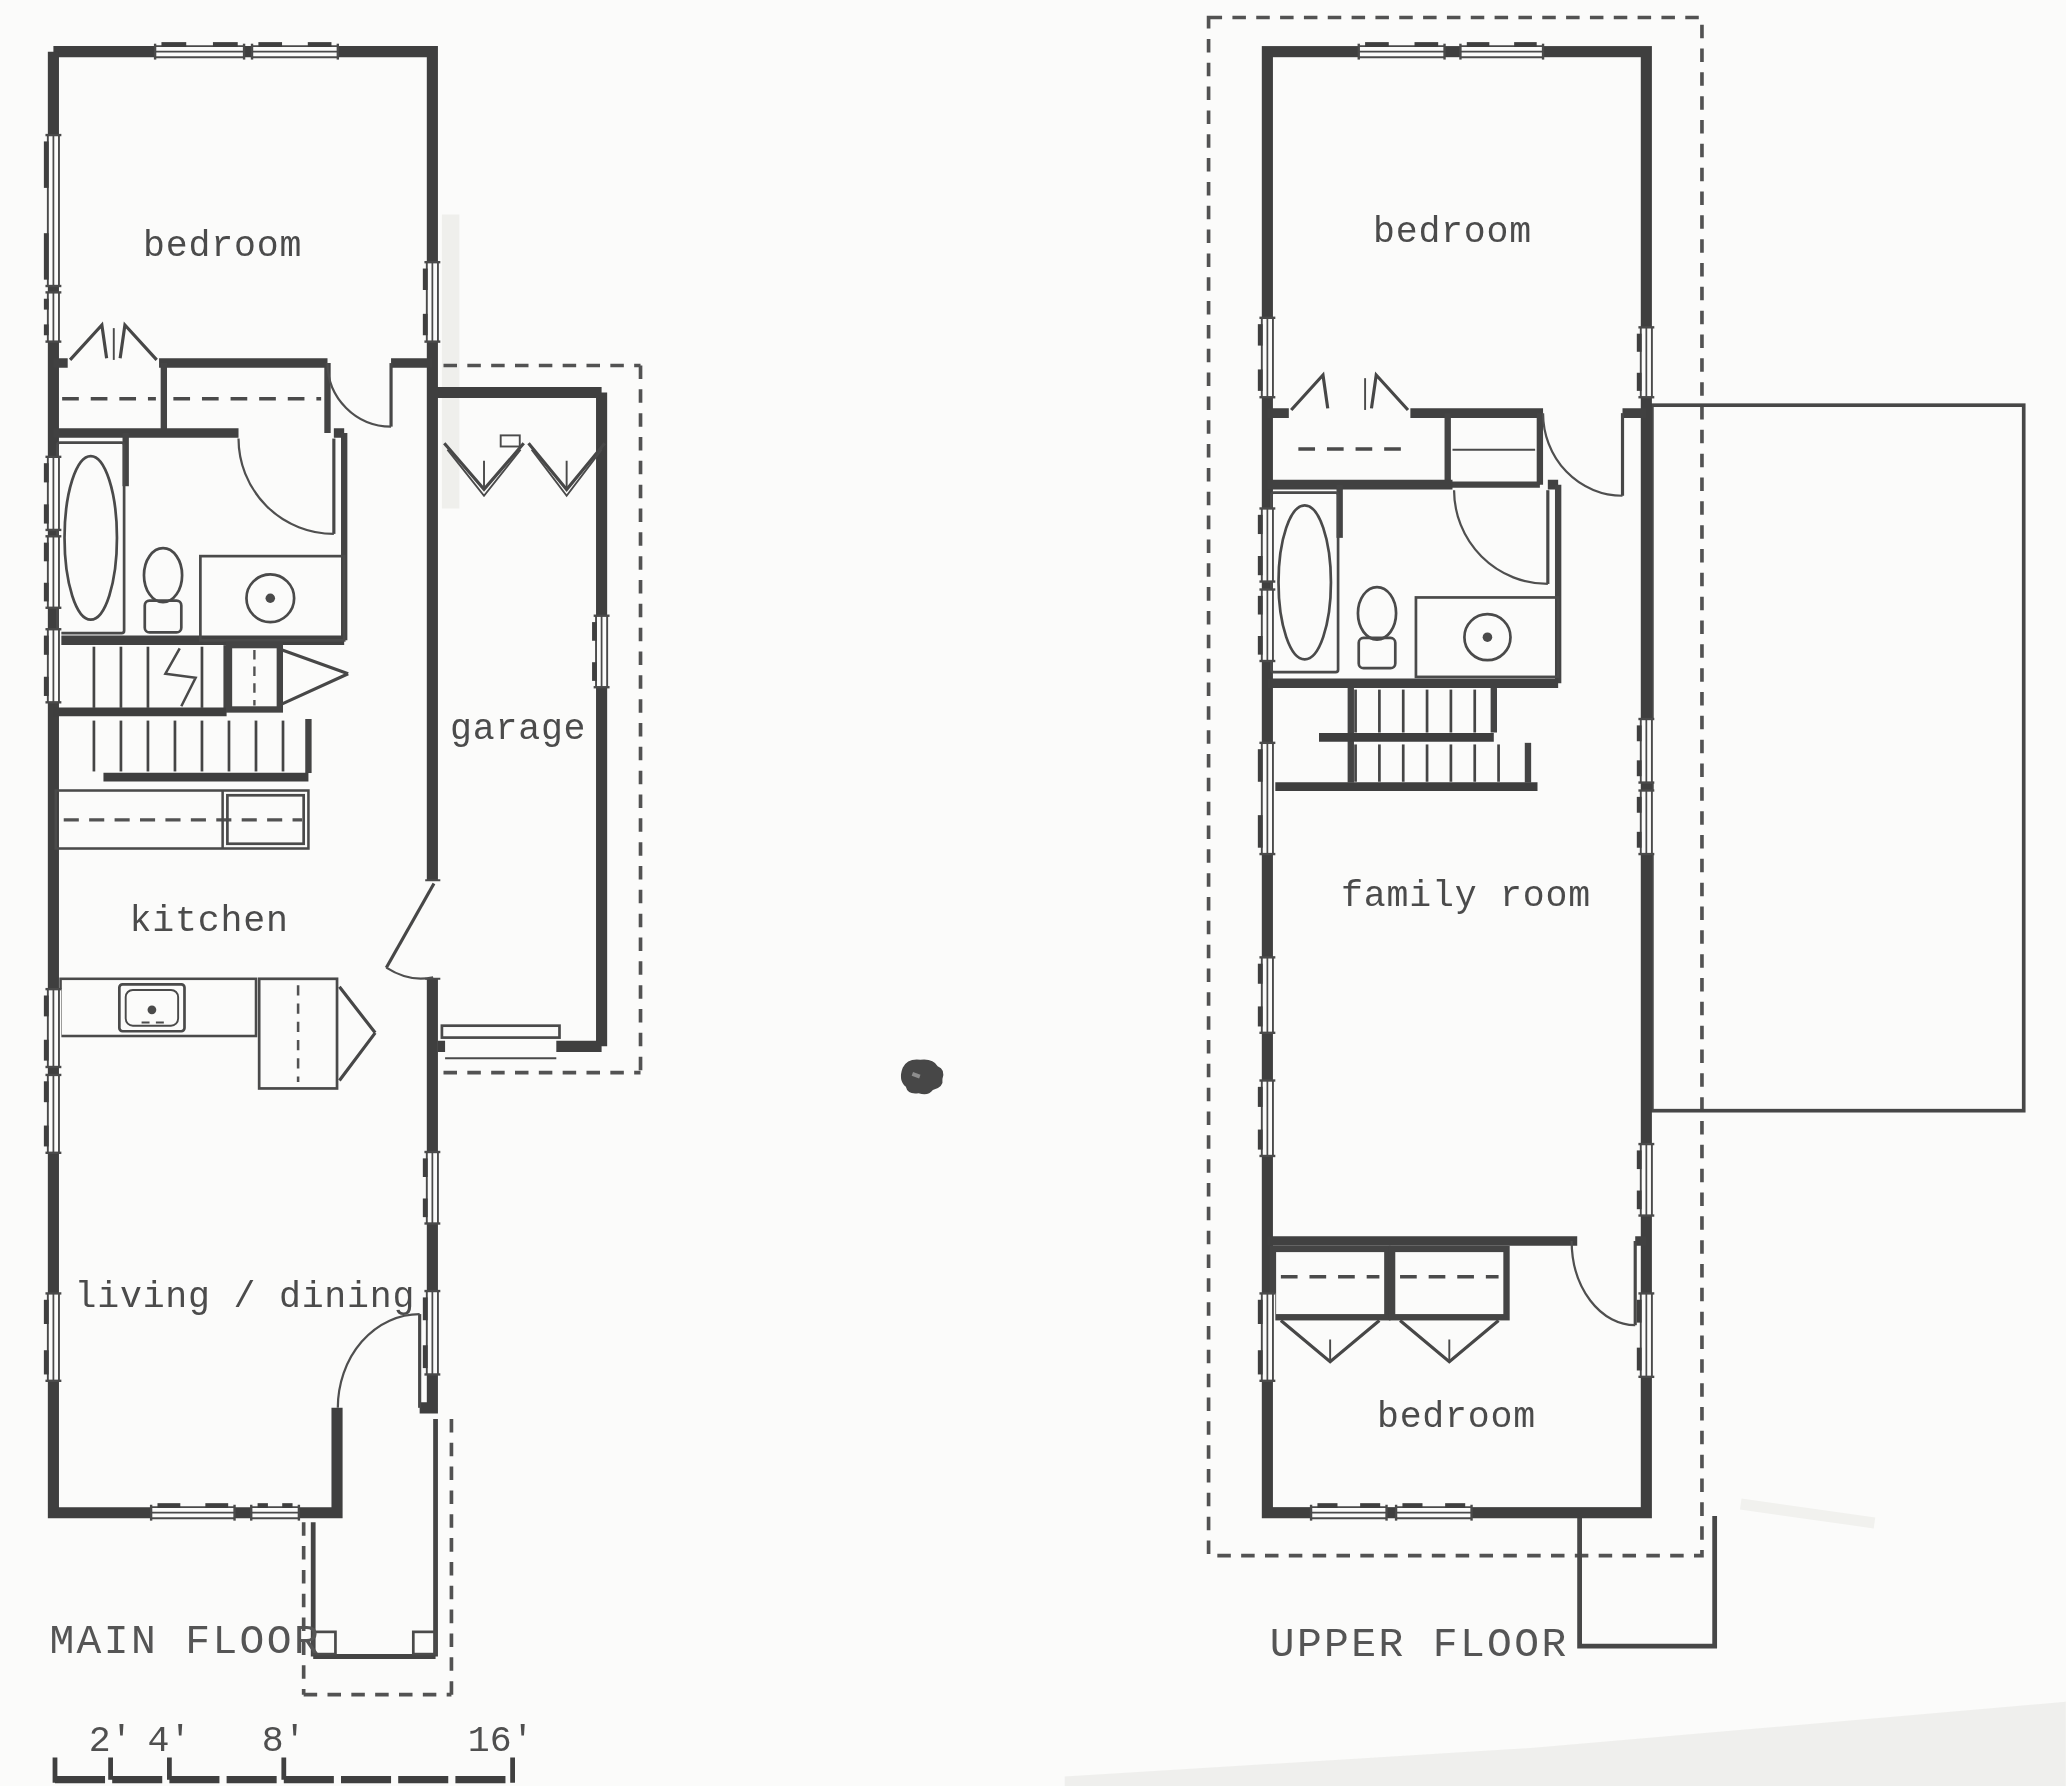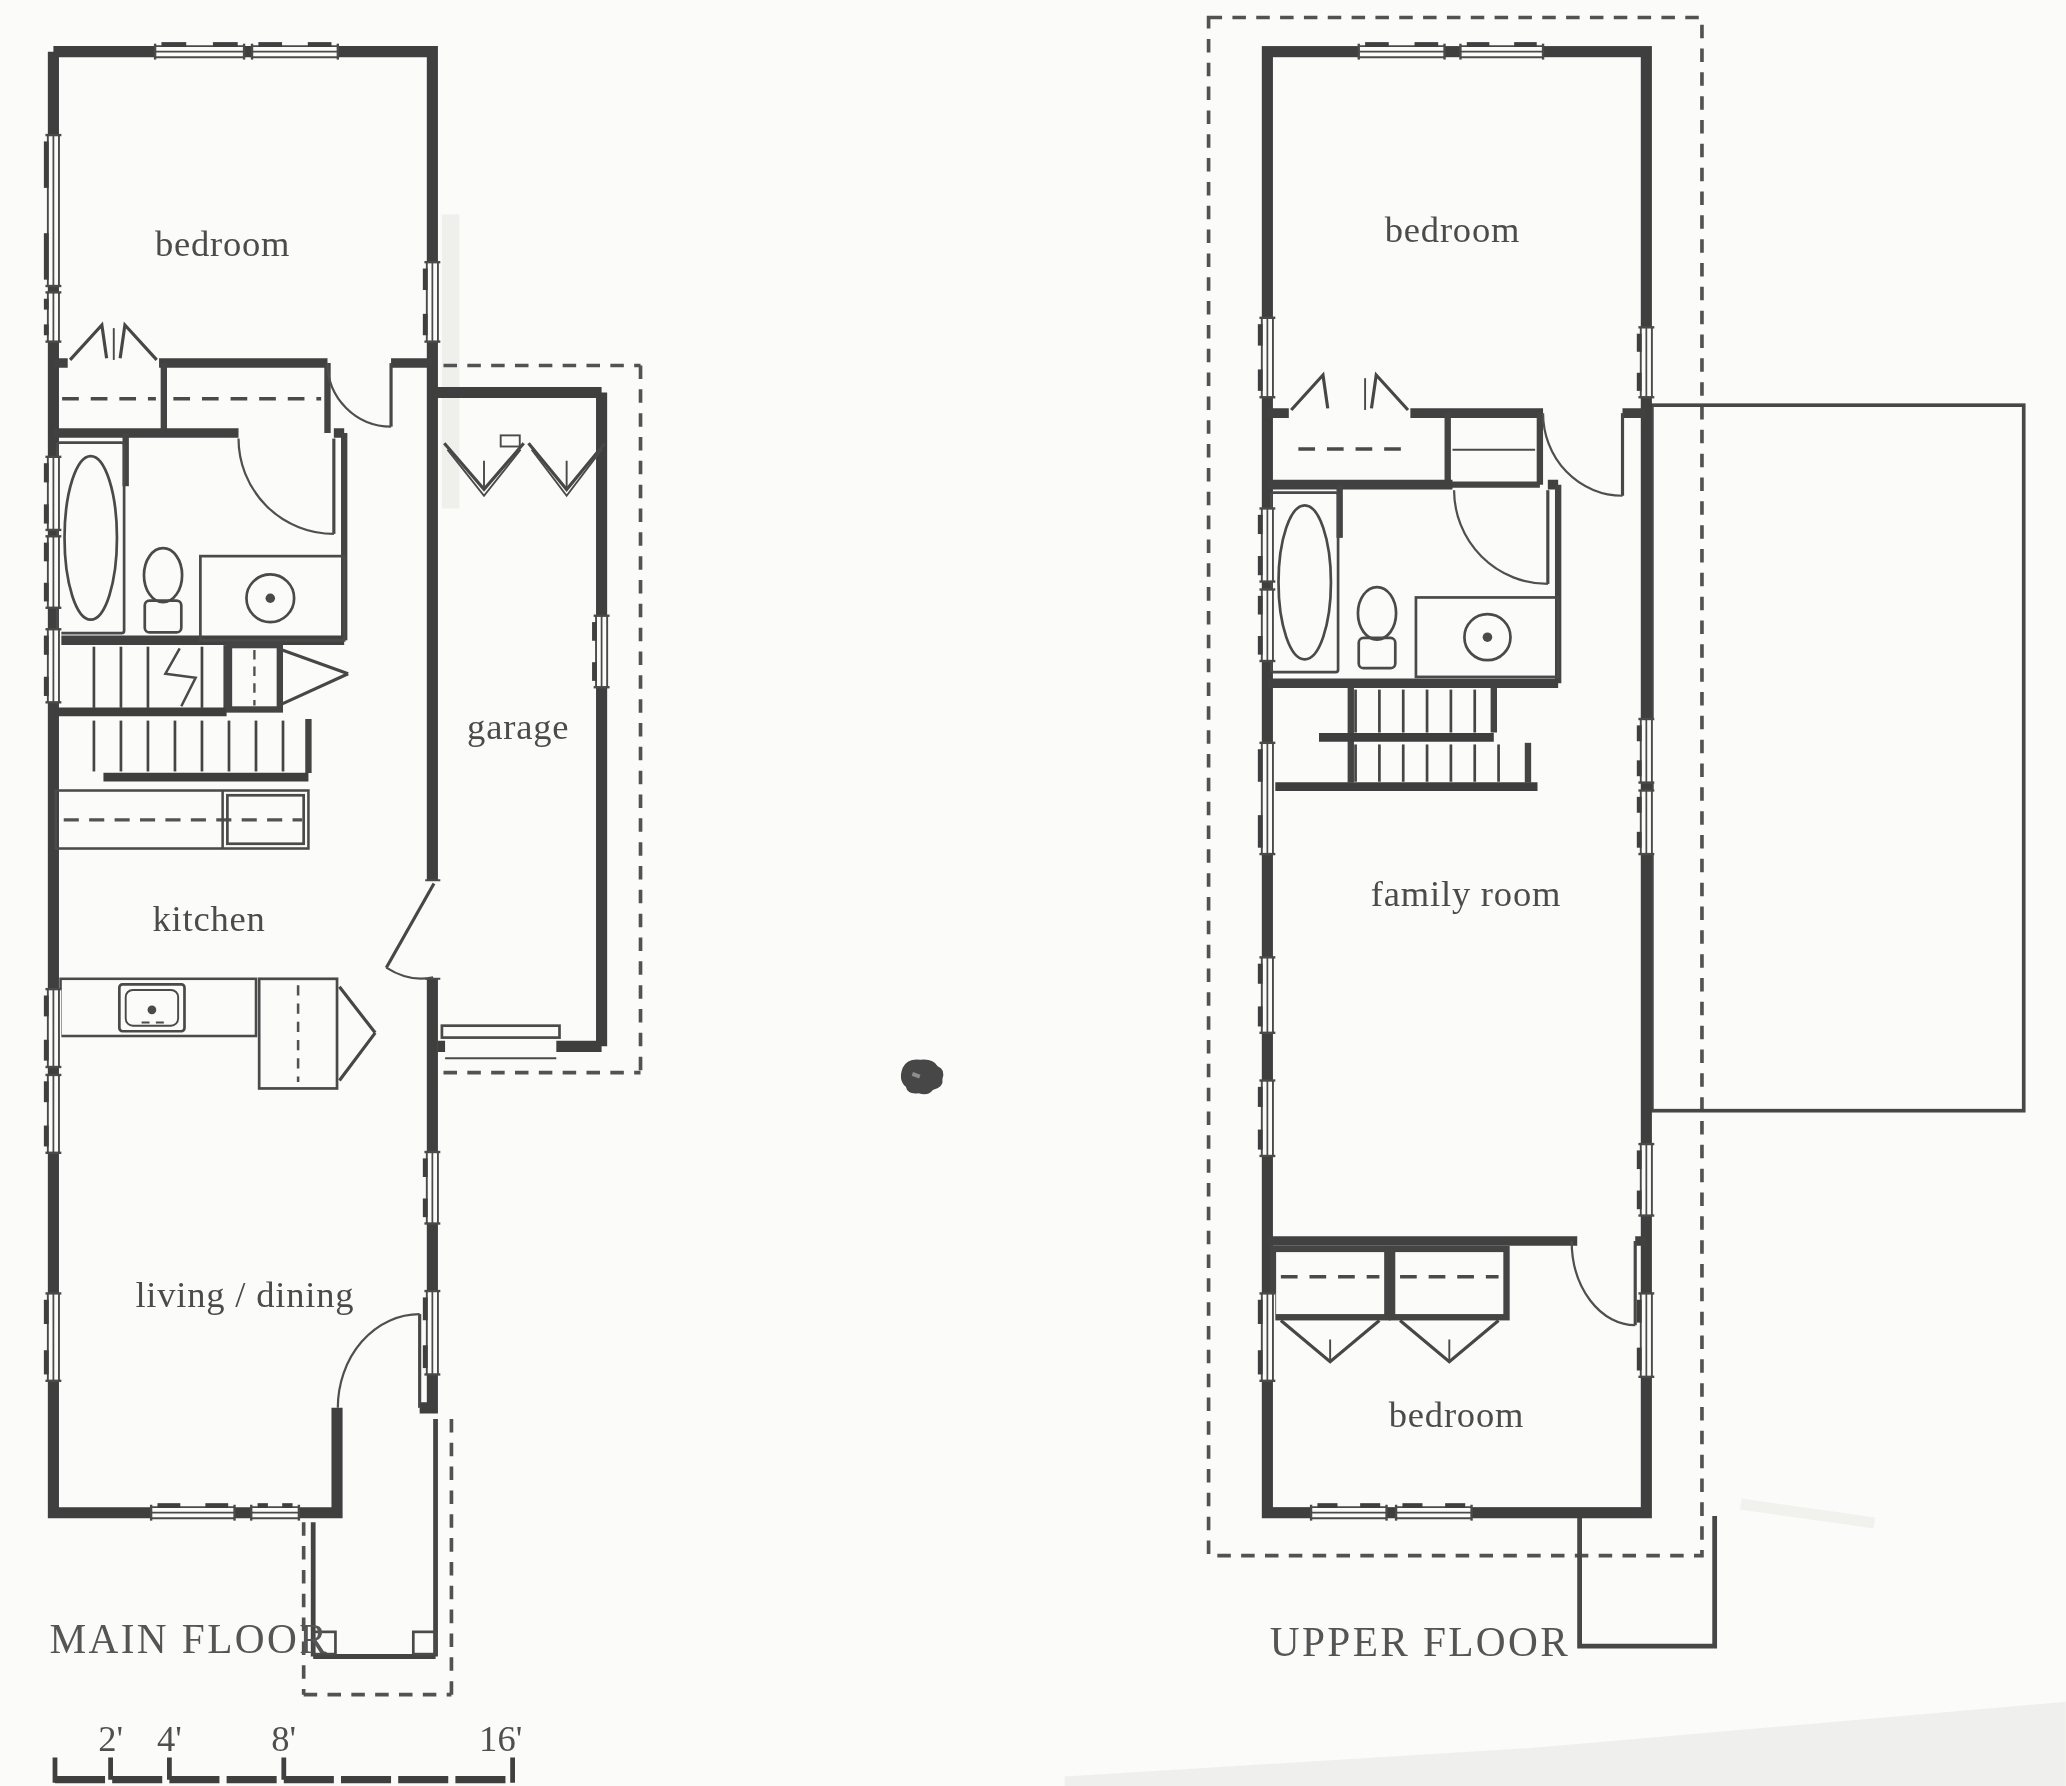--- a/index.html
+++ b/index.html
@@ -1,21 +1,21 @@
 <!DOCTYPE html>
 <html style="font-size:12.7px"><head>
 <meta charset="utf-8">
 <style>
   html,body{margin:0;padding:0;background:#ffffff;}
   .sheet{
     position:relative;
     width:2066px;height:1786px;
     background:#fbfbfa;
     overflow:hidden;
-    font-family:Liberation Serif, serif;
+    font-family:Liberation Mono, monospace;
   }
   svg{display:block;}
   .wall        {stroke:#3f3f3f; fill:none; stroke-width:14; stroke-linecap:butt; stroke-linejoin:miter;}
   .wall-int    {stroke:#414141; fill:none; stroke-width:12;}
   .wall-med    {stroke:#444444; fill:none; stroke-width:8;}
   .thin        {stroke:#4a4a4a; fill:none; stroke-width:3.2;}
   .thin2       {stroke:#4a4a4a; fill:none; stroke-width:2.4;}
   .leaf        {stroke:#474747; fill:none; stroke-width:4;}
   .arc         {stroke:#4f4f4f; fill:none; stroke-width:2.8;}
   .dash        {stroke:#525252; fill:none; stroke-width:4.6; stroke-dasharray:17 13;}

